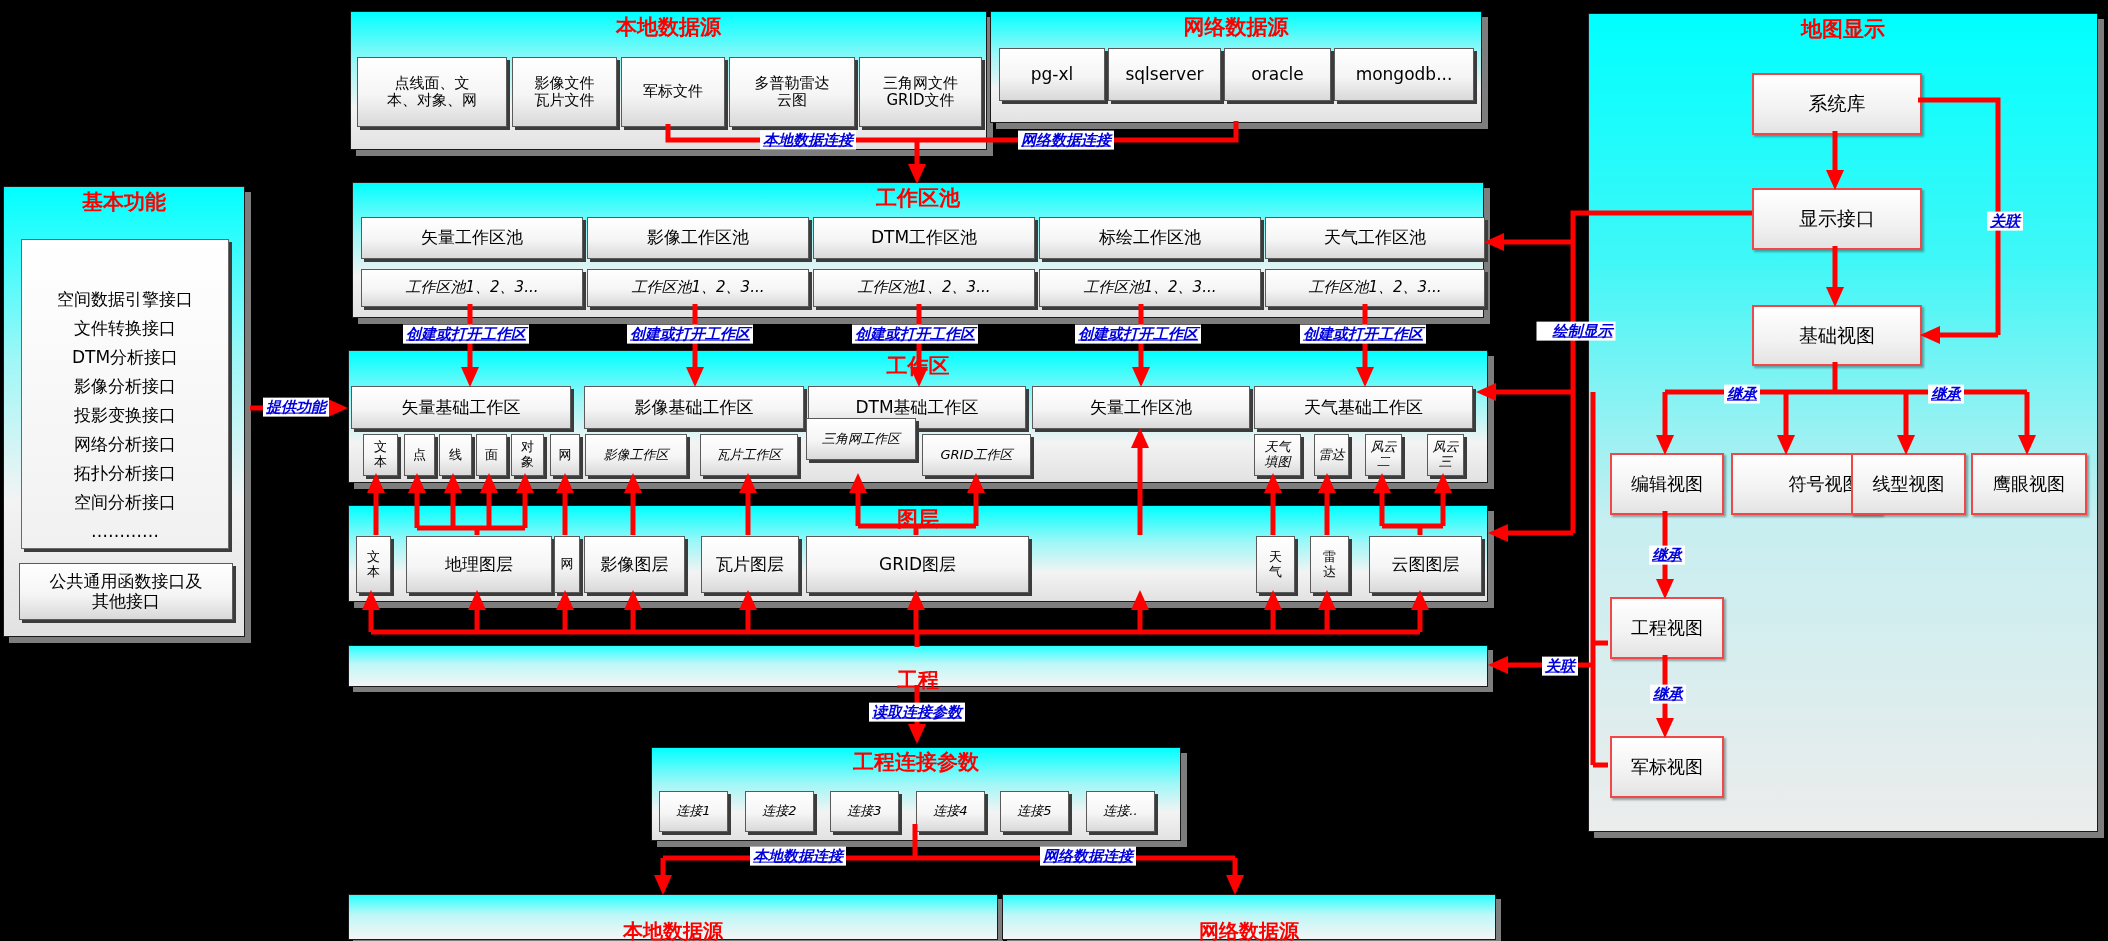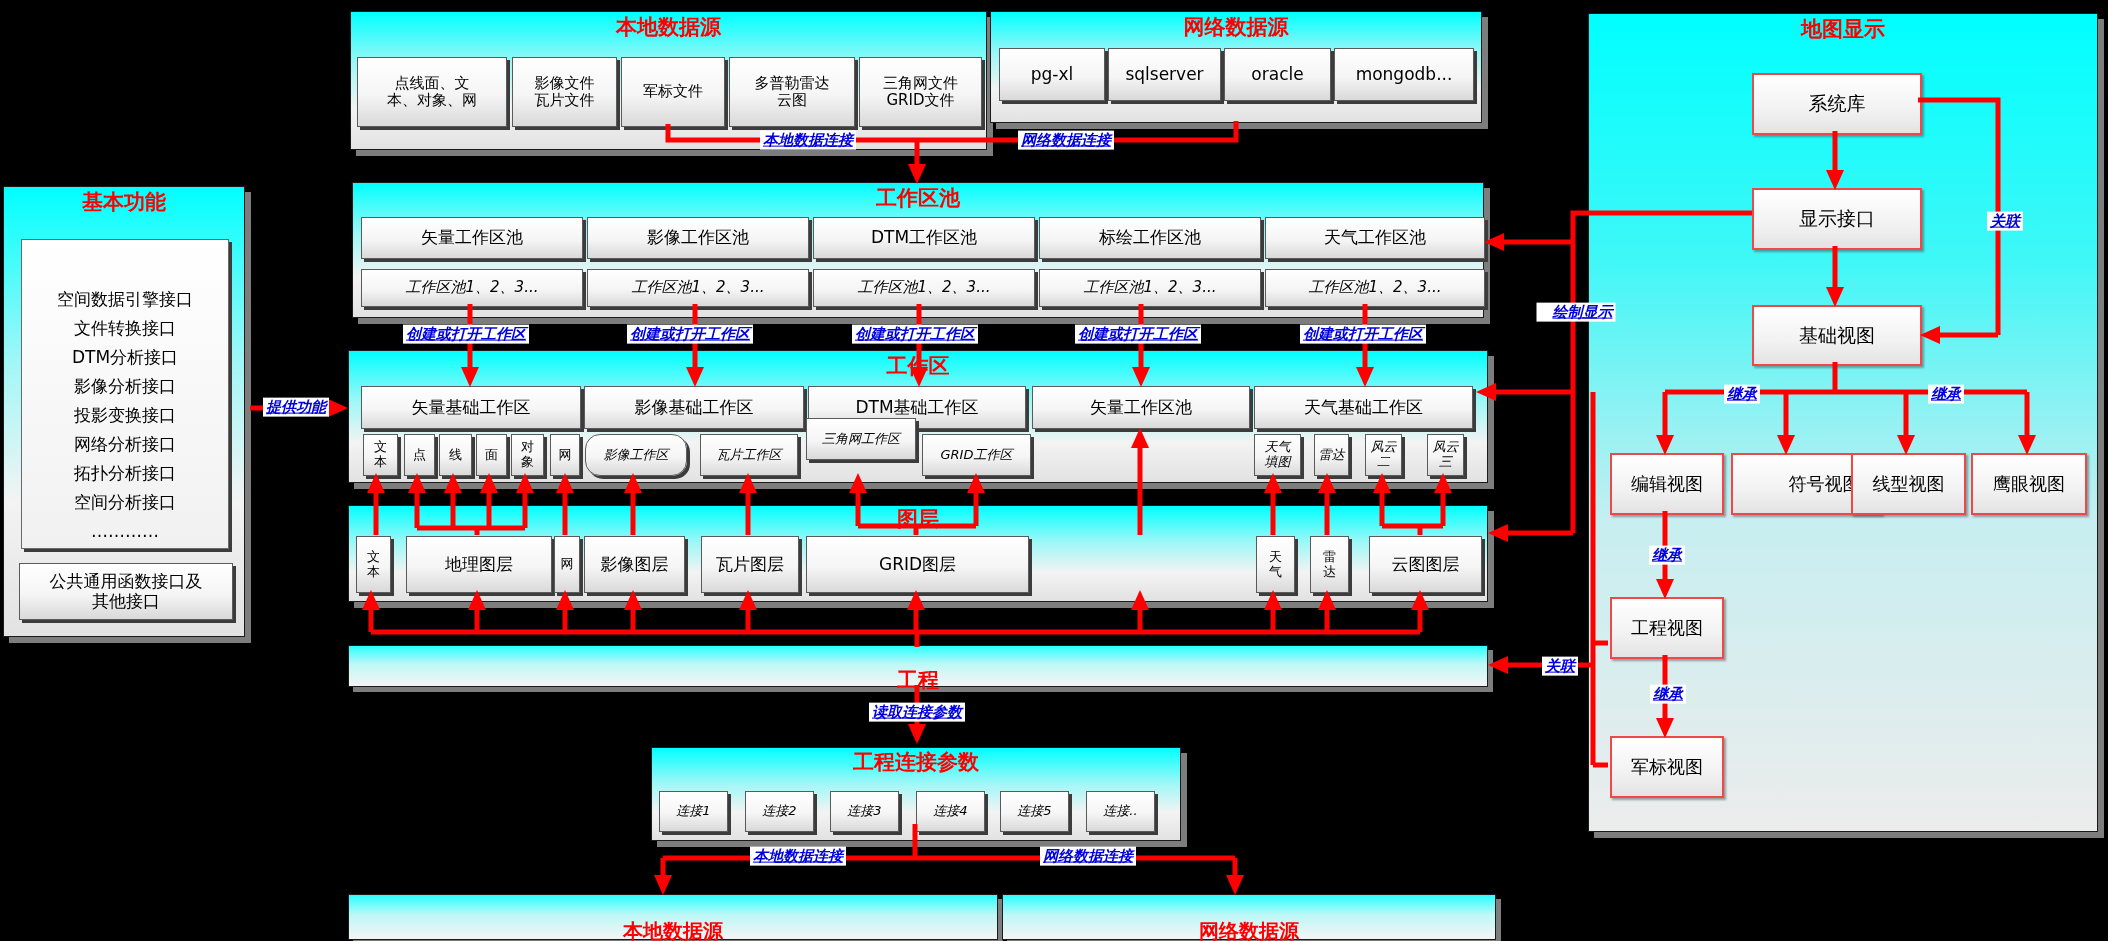--- a/index.html
+++ b/index.html
@@ -84,34 +84,34 @@
     <div class="b" style="left:912px;top:34px;width:218px;height:40px;">天气工作区池</div>
     <div class="b it" style="left:8px;top:86px;width:220px;height:36px;font-size:15px;">工作区池1、2、3...</div>
     <div class="b it" style="left:234px;top:86px;width:220px;height:36px;font-size:15px;">工作区池1、2、3...</div>
     <div class="b it" style="left:460px;top:86px;width:220px;height:36px;font-size:15px;">工作区池1、2、3...</div>
     <div class="b it" style="left:686px;top:86px;width:220px;height:36px;font-size:15px;">工作区池1、2、3...</div>
     <div class="b it" style="left:912px;top:86px;width:218px;height:36px;font-size:15px;">工作区池1、2、3...</div>
   </div>
 
   <div class="p" style="left:348px;top:350px;width:1138px;height:131px;">
     <div class="t">工作区</div>
-    <div class="b" style="left:12px;top:35px;width:218px;height:41px;">矢量基础工作区</div>
+    <div class="b" style="left:2px;top:35px;width:218px;height:41px;">矢量基础工作区</div>
     <div class="b" style="left:235px;top:35px;width:218px;height:41px;">影像基础工作区</div>
     <div class="b" style="left:459px;top:35px;width:216px;height:41px;">DTM基础工作区</div>
     <div class="b" style="left:683px;top:35px;width:216px;height:41px;">矢量工作区池</div>
     <div class="b" style="left:905px;top:35px;width:217px;height:41px;">天气基础工作区</div>
     <div class="b sm" style="left:14px;top:83px;width:33px;height:40px;">文
 本</div>
     <div class="b sm" style="left:55px;top:83px;width:29px;height:40px;">点</div>
     <div class="b sm" style="left:90px;top:83px;width:31px;height:40px;">线</div>
     <div class="b sm" style="left:127px;top:83px;width:29px;height:40px;">面</div>
     <div class="b sm" style="left:162px;top:83px;width:31px;height:40px;">对
 象</div>
     <div class="b sm" style="left:201px;top:83px;width:28px;height:40px;">网</div>
-    <div class="b sm it" style="left:236px;top:83px;width:100px;height:40px;border-radius:15px;">影像工作区</div>
+    <div class="b sm it" style="left:236px;top:83px;width:100px;height:40px;">影像工作区</div>
     <div class="b sm it" style="left:351px;top:83px;width:96px;height:40px;">瓦片工作区</div>
     <div class="b sm it" style="left:457px;top:67px;width:108px;height:40px;">三角网工作区</div>
     <div class="b sm it" style="left:573px;top:83px;width:107px;height:40px;">GRID工作区</div>
     <div class="b sm it" style="left:905px;top:83px;width:45px;height:40px;">天气
 填图</div>
     <div class="b sm it" style="left:965px;top:83px;width:33px;height:40px;">雷达</div>
     <div class="b sm it" style="left:1016px;top:83px;width:35px;height:40px;">风云
 二</div>
     <div class="b sm it" style="left:1078px;top:83px;width:35px;height:40px;">风云
 三</div>
@@ -242,21 +242,21 @@
   </svg>
 
   <div class="chip" style="left:808px;top:140px;">本地数据连接</div>
   <div class="chip" style="left:1066px;top:140px;">网络数据连接</div>
   <div class="chip" style="left:466px;top:334px;">创建或打开工作区</div>
   <div class="chip" style="left:690px;top:334px;">创建或打开工作区</div>
   <div class="chip" style="left:915px;top:334px;">创建或打开工作区</div>
   <div class="chip" style="left:1138px;top:334px;">创建或打开工作区</div>
   <div class="chip" style="left:1363px;top:334px;">创建或打开工作区</div>
   <div class="chip" style="left:296px;top:407px;">提供功能</div>
-  <div class="chip" style="left:1576px;top:312px;padding-left:16px;">绘制显示</div>
+  <div class="chip" style="left:1576px;top:331px;padding-left:16px;">绘制显示</div>
   <div class="chip" style="left:1560px;top:666px;">关联</div>
   <div class="chip" style="left:2005px;top:221px;">关联</div>
   <div class="chip" style="left:1742px;top:394px;">继承</div>
   <div class="chip" style="left:1946px;top:394px;">继承</div>
   <div class="chip" style="left:1667px;top:555px;">继承</div>
   <div class="chip" style="left:1668px;top:694px;">继承</div>
   <div class="chip" style="left:917px;top:712px;">读取连接参数</div>
   <div class="chip" style="left:798px;top:856px;">本地数据连接</div>
   <div class="chip" style="left:1088px;top:856px;">网络数据连接</div>
 

